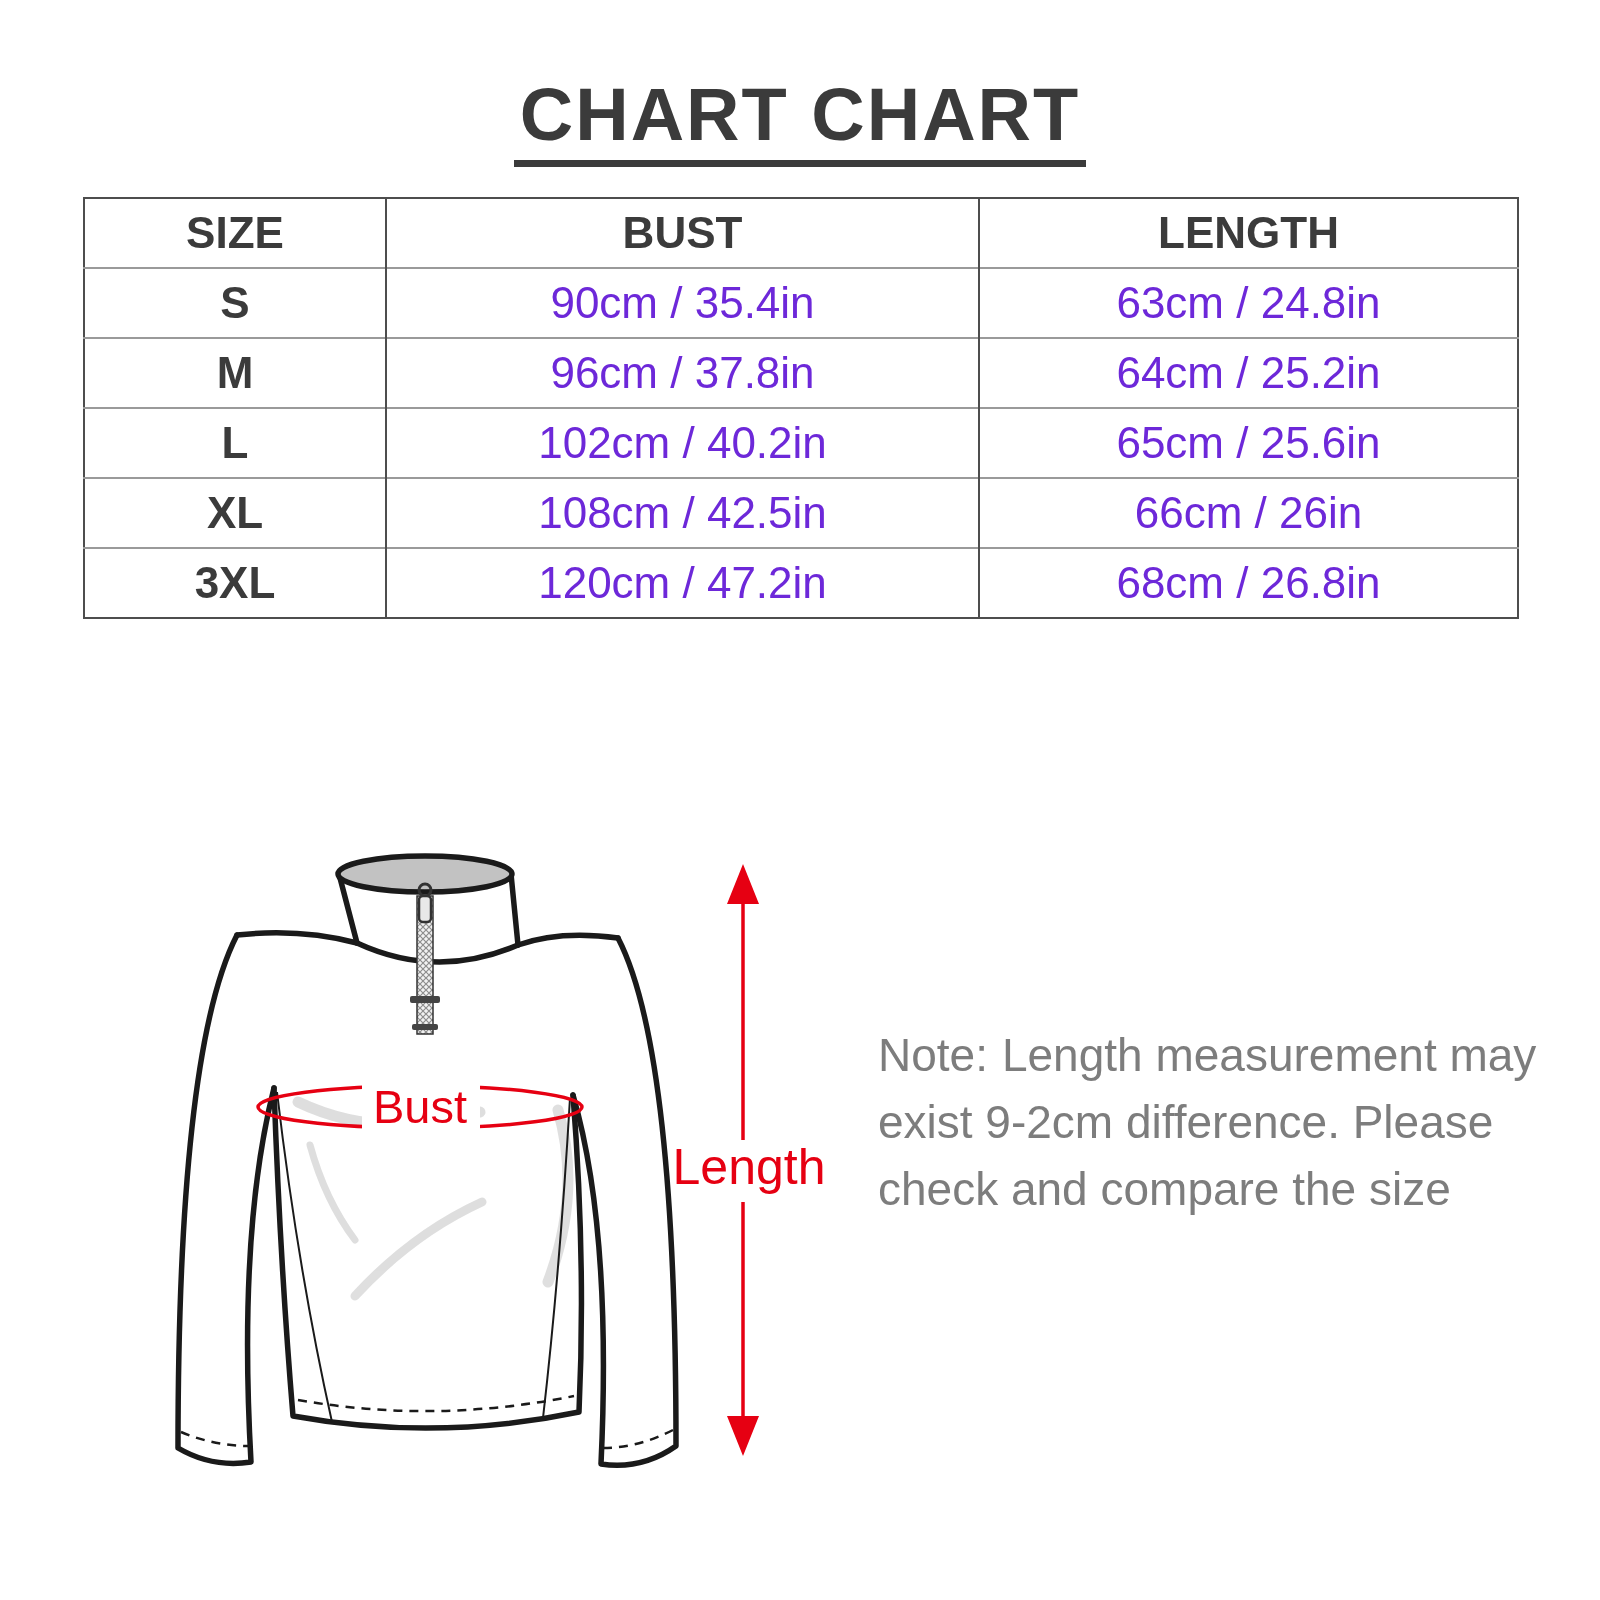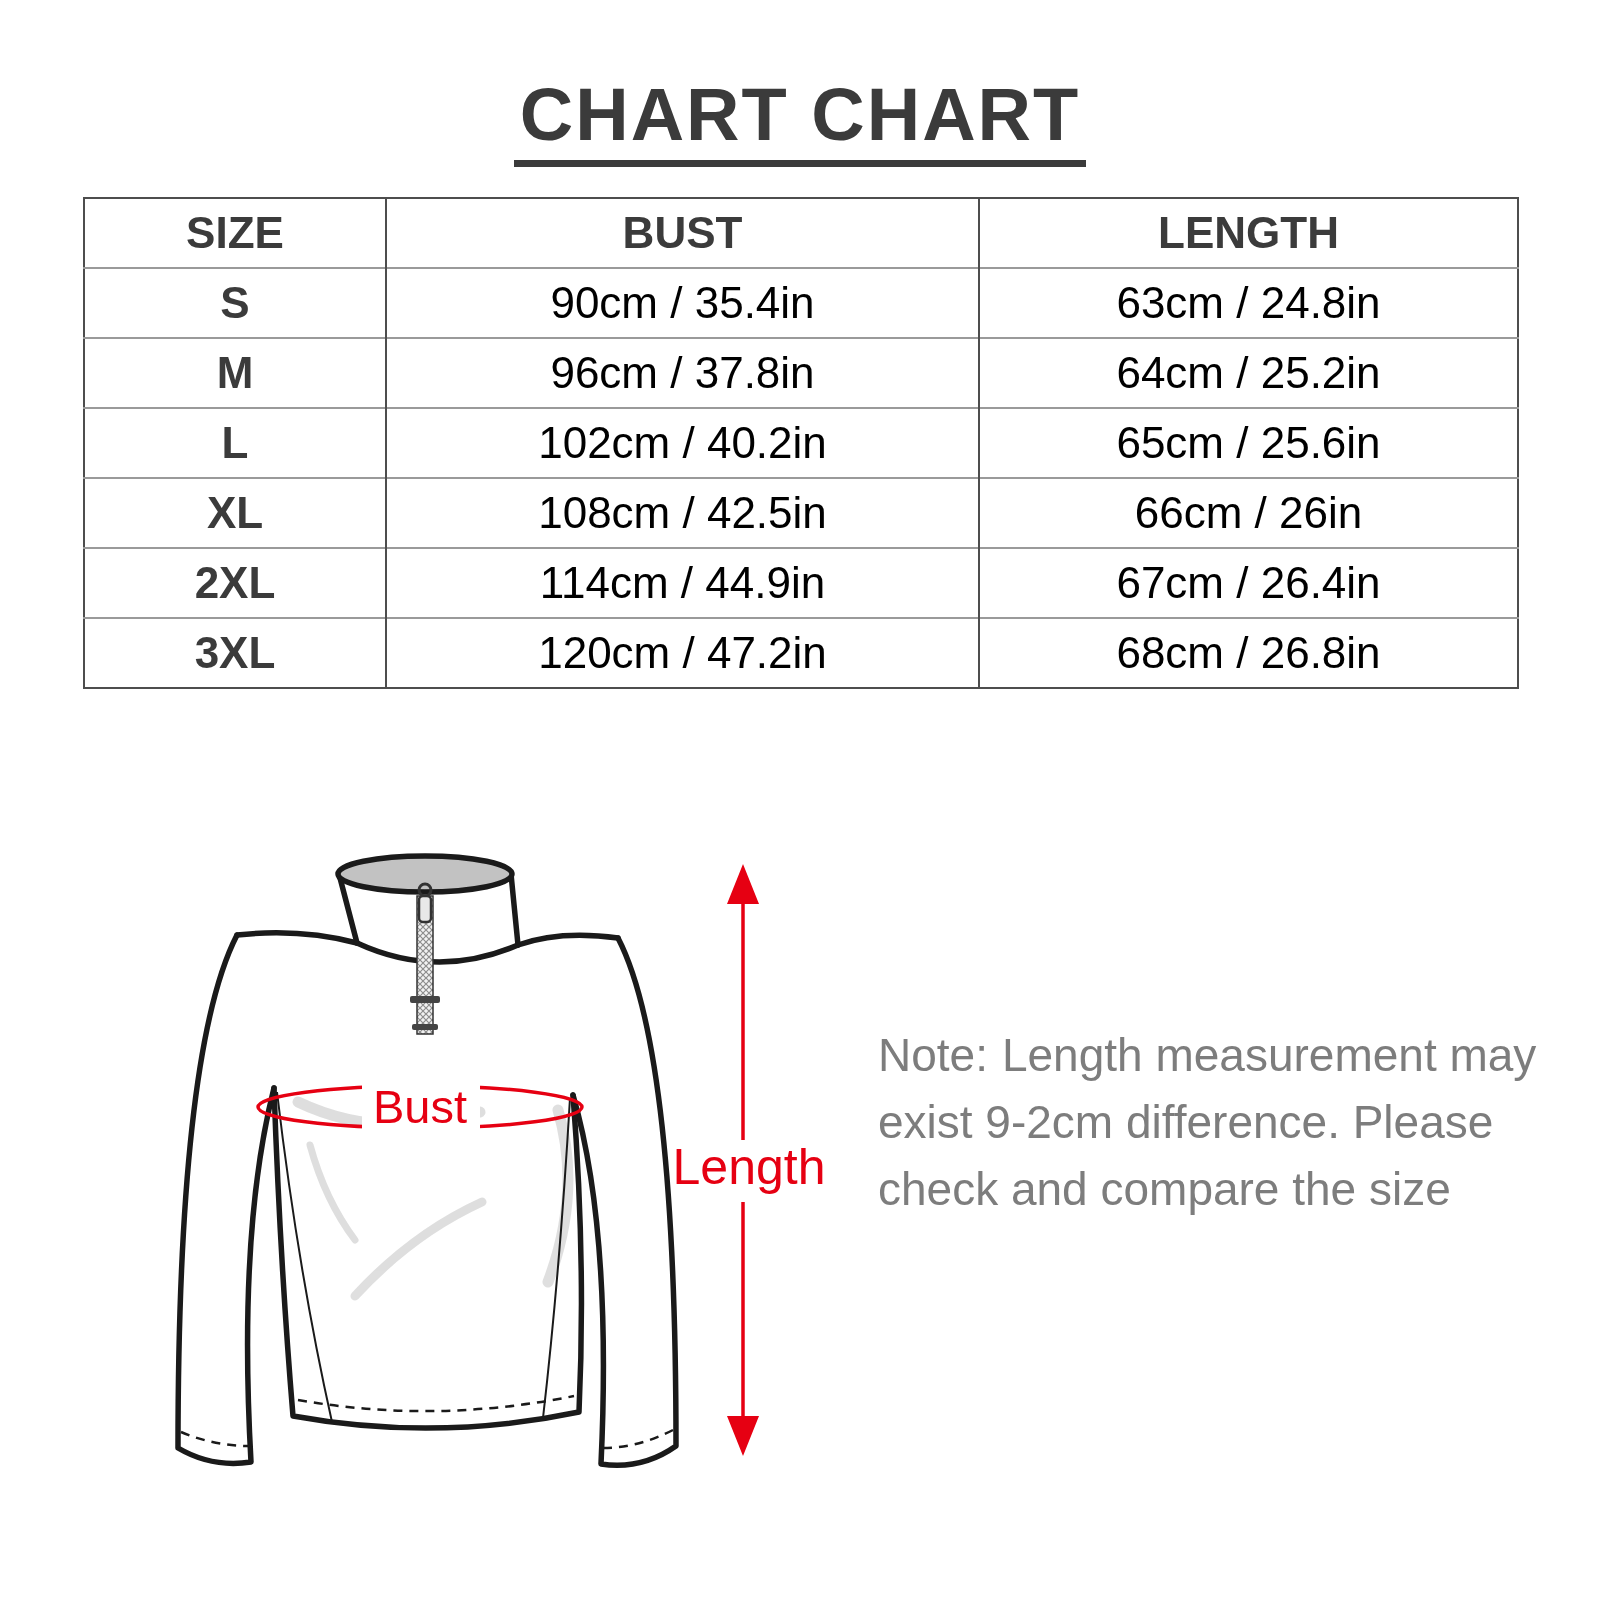--- a/index.html
+++ b/index.html
@@ -23,21 +23,21 @@
   table.size-table col.c-size{width:302px;}
   table.size-table col.c-bust{width:593px;}
   table.size-table col.c-length{width:539px;}
   table.size-table th,table.size-table td{
     height:68px;text-align:center;vertical-align:middle;
     border-left:2px solid #4d4d4d;border-top:2px solid #9a9a9a;
     font-size:44px;padding:0;
   }
   table.size-table th{font-weight:bold;color:#3b3b3b;border-top:none;}
   table.size-table td.size-cell{font-weight:bold;color:#3b3b3b;}
-  table.size-table td{color:#000000;}
+  table.size-table td{color:#6d28d9;}
   table.size-table th:first-child,table.size-table td:first-child{border-left:none;}
   
   .figure{position:absolute;left:150px;top:810px;width:700px;height:680px;}
   
   .note{
     position:absolute;left:878px;top:1022px;width:660px;
     font-size:46px;line-height:67px;color:#7d7d7d;
   }
   .note .line{white-space:nowrap;}
   .note .note-label{font-weight:normal;margin-right:14px;}
@@ -77,25 +77,20 @@
       </tr>
       <tr>
         <td class="size-cell">L</td>
         <td>102cm / 40.2in</td>
         <td>65cm / 25.6in</td>
       </tr>
       <tr>
         <td class="size-cell">XL</td>
         <td>108cm / 42.5in</td>
         <td>66cm / 26in</td>
-      </tr>
-      <tr>
-        <td class="size-cell">2XL</td>
-        <td>114cm / 44.9in</td>
-        <td>67cm / 26.4in</td>
       </tr>
       <tr>
         <td class="size-cell">3XL</td>
         <td>120cm / 47.2in</td>
         <td>68cm / 26.8in</td>
       </tr>
     </tbody>
   </table>
 
   <svg class="figure" viewBox="0 0 700 680">

